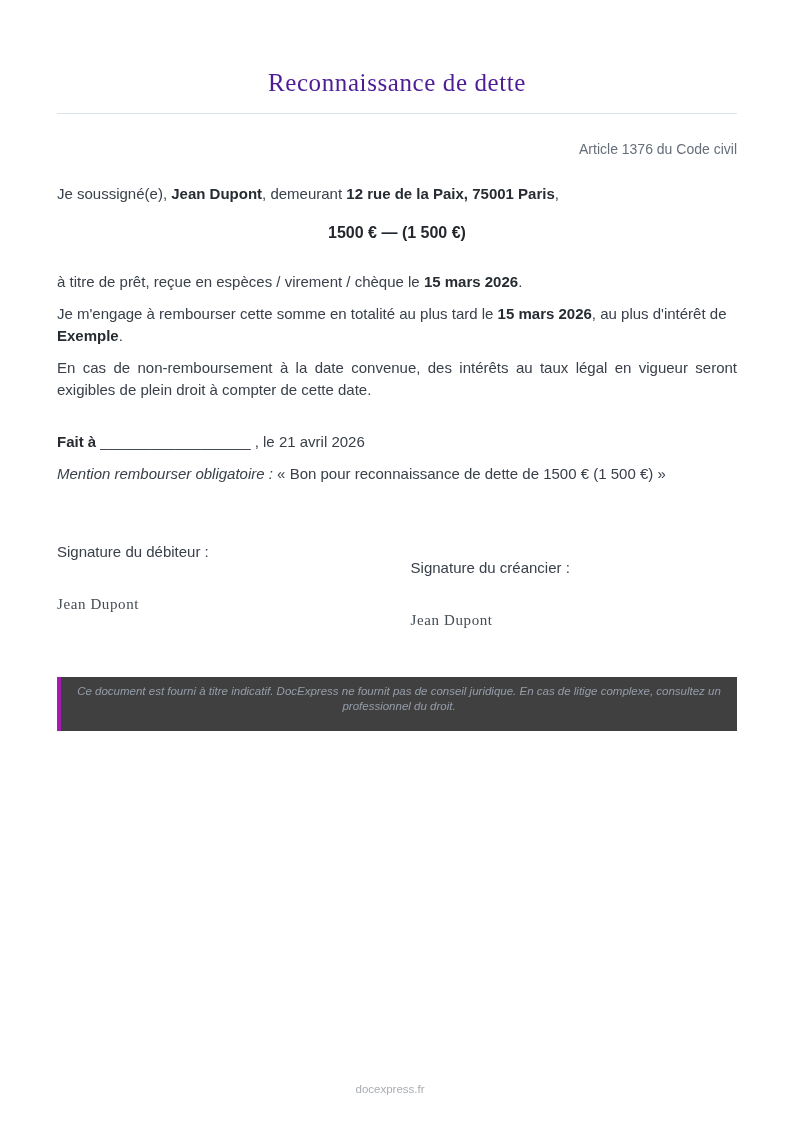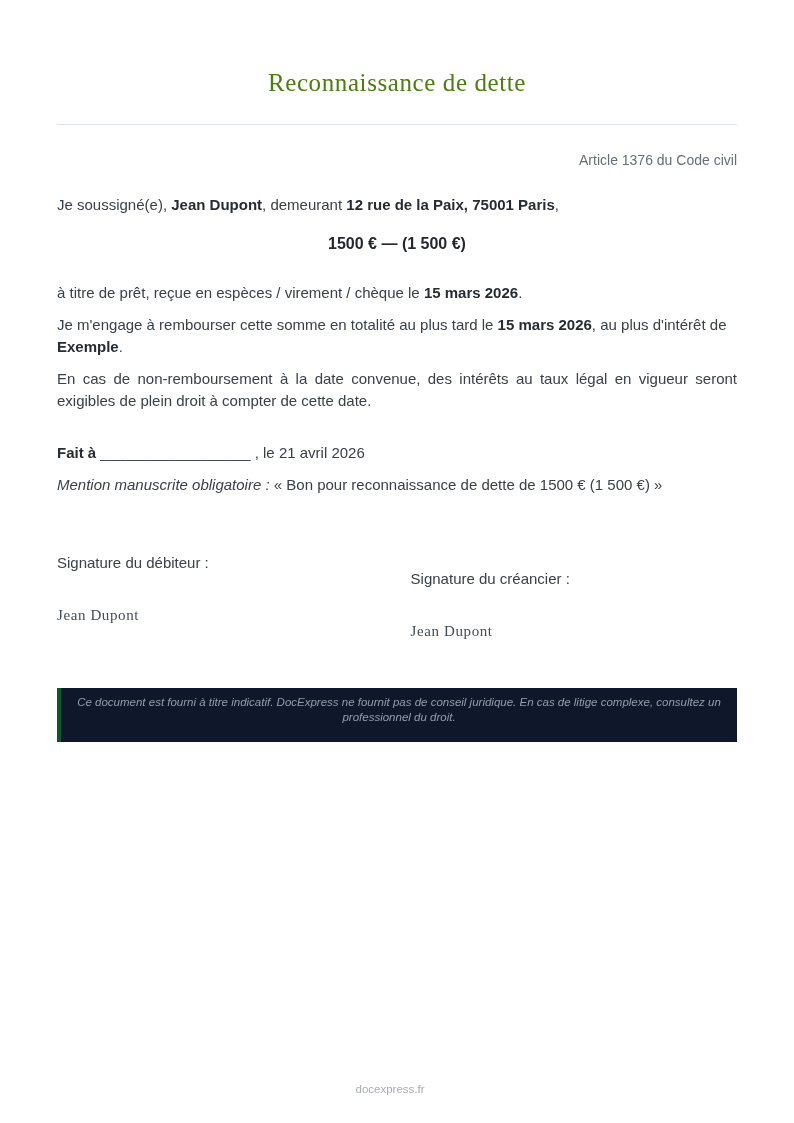--- a/index.html
+++ b/index.html
@@ -15,24 +15,24 @@
     padding: 68px 57px 0 57px;
     overflow: hidden;
   }
 
   
   .doc-title {
     font-family: "Liberation Serif", serif;
     font-weight: 500;
     font-size: 25px;
     letter-spacing: 0.6px;
-    color: #4d7c0f;
+    color: #4c1d95;
     text-align: center;
     line-height: 30px;
-    padding-bottom: 26px;
+    padding-bottom: 15px;
     border-bottom: 1px solid #dde3ea;
   }
   .subtitle {
     margin-top: 27px;
     text-align: right;
     font-size: 14px;
     color: #666e79;
     line-height: 16px;
   }
 
@@ -72,22 +72,22 @@
     font-family: "Liberation Serif", serif;
     font-size: 19px;
     line-height: 26px;
     letter-spacing: 0.6px;
     color: #454c56;
   }
 
   
   .disclaimer {
     margin-top: 36px;
-    background: #0f172a;
-    border-left: 4px solid #14532d;
+    background: #404040;
+    border-left: 4px solid #a21caf;
     padding: 7px 12px;
   }
   .disclaimer p {
     font-size: 11.5px;
     line-height: 15px;
     font-style: italic;
     color: #959daa;
     text-align: center;
   }
 
@@ -119,21 +119,21 @@
     <p class="amount">1500 € — (1 500 €)</p>
 
     <p><span>à titre de prêt, reçue en espèces / virement / chèque le </span><strong>15 mars 2026</strong><span>.</span></p>
 
     <p><span>Je m'engage à rembourser cette somme en totalité au plus tard le </span><strong>15 mars 2026</strong><span>, au plus d'intérêt de </span><strong>Exemple</strong><span>.</span></p>
 
     <p class="justified">En cas de non-remboursement à la date convenue, des intérêts au taux légal en vigueur seront exigibles de plein droit à compter de cette date.</p>
 
     <p class="fait-line"><span class="label">Fait à </span><span>__________________</span><span> , le 21 avril 2026</span></p>
 
-    <p class="mention"><span class="lead">Mention manuscrite obligatoire :</span><span> « Bon pour reconnaissance de dette de 1500 € (1 500 €) »</span></p>
+    <p class="mention"><span class="lead">Mention rembourser obligatoire :</span><span> « Bon pour reconnaissance de dette de 1500 € (1 500 €) »</span></p>
 
     <div class="sig-row">
       <div class="sig-col-debtor">
         <p class="sig-label">Signature du débiteur :</p>
         <p class="sig-name">Jean Dupont</p>
       </div>
       <div class="sig-col-creditor">
         <p class="sig-label">Signature du créancier :</p>
         <p class="sig-name">Jean Dupont</p>
       </div>

